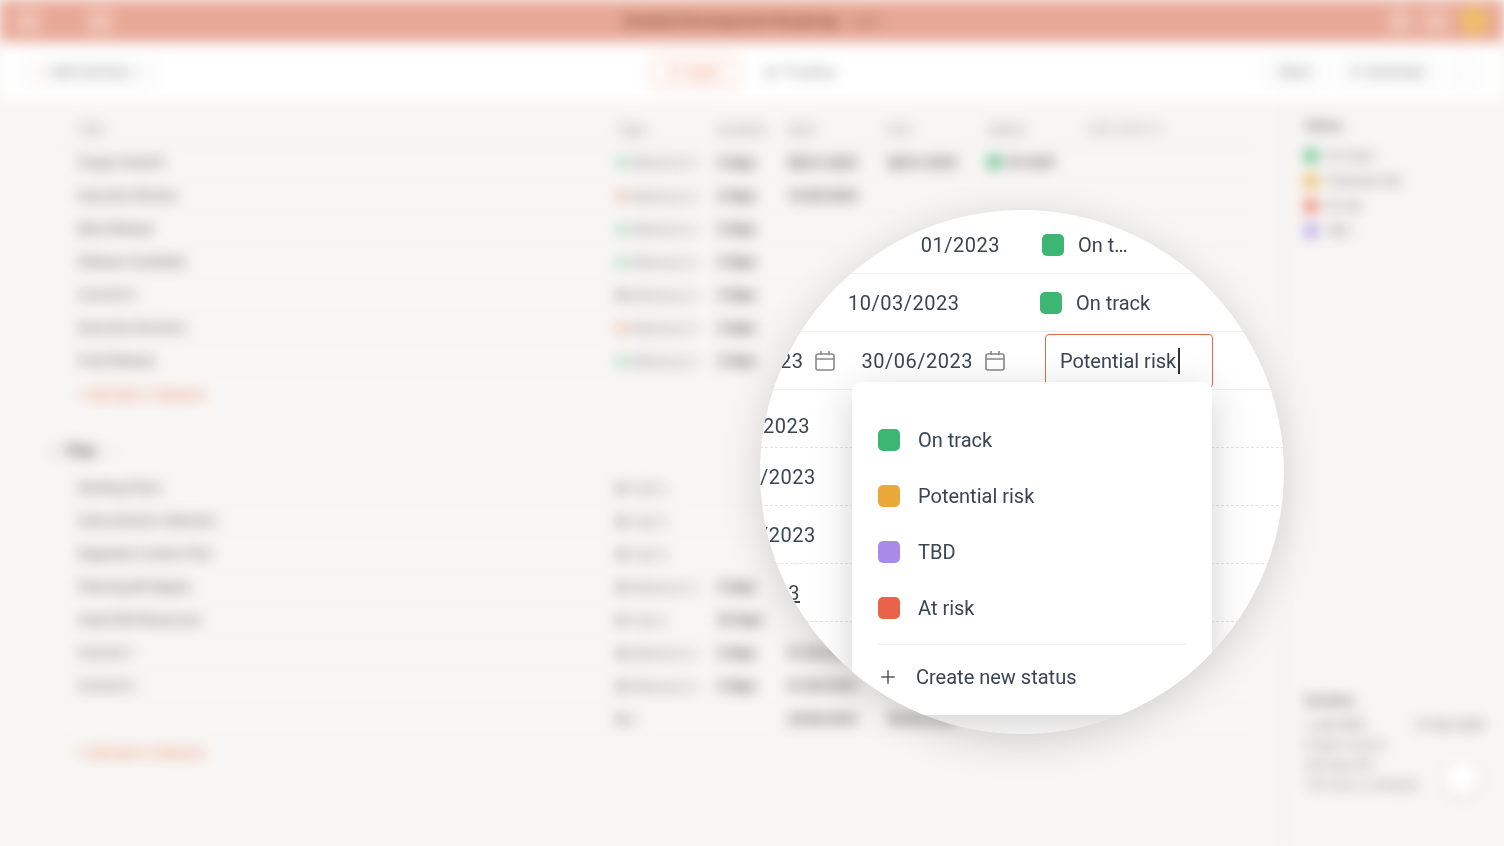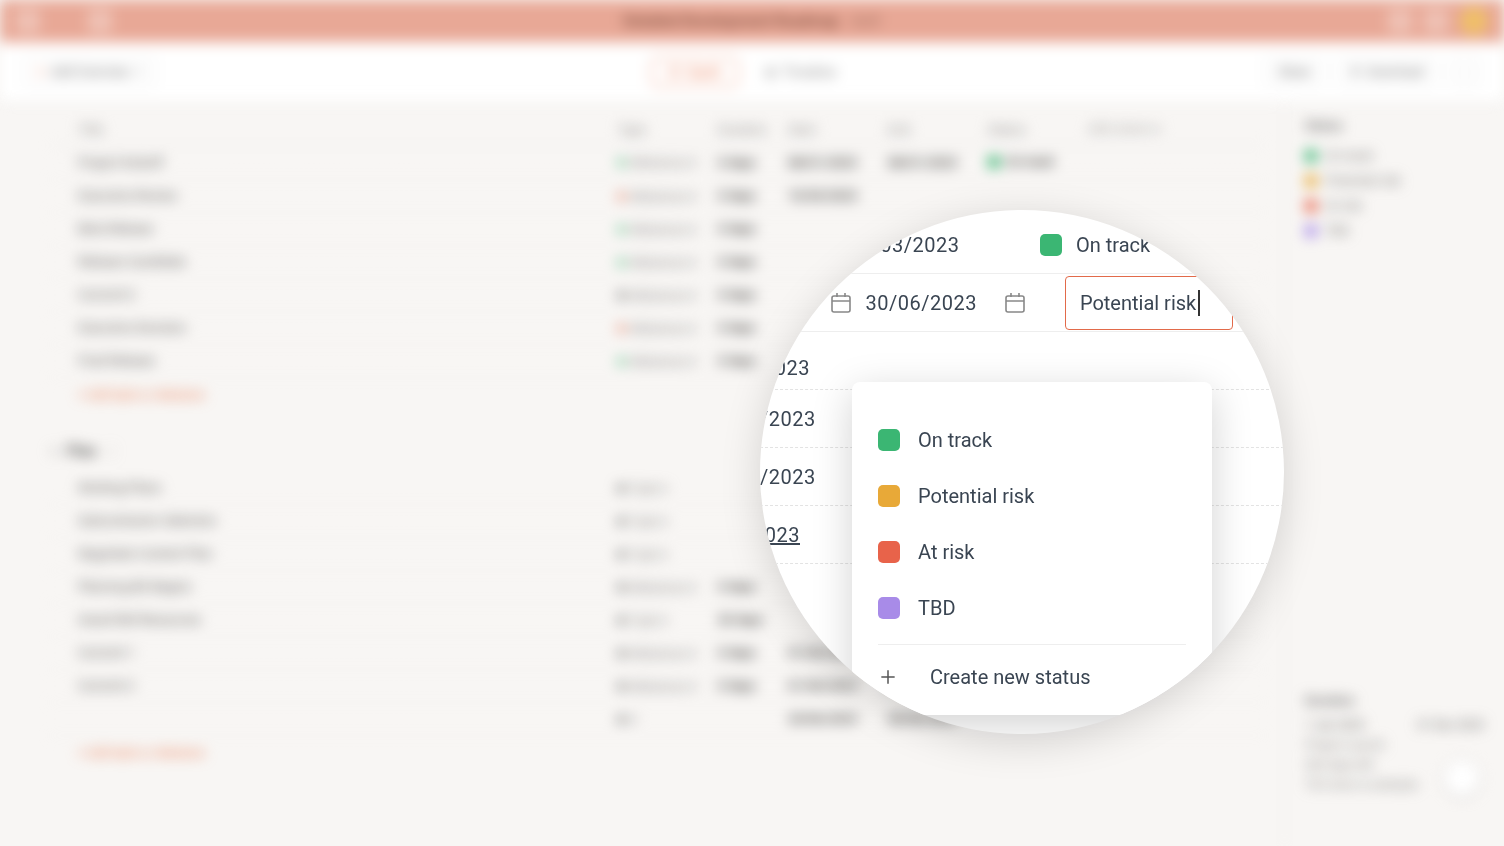--- a/index.html
+++ b/index.html
@@ -62,21 +62,21 @@
   .lens-row { display:flex; align-items:center; height:58px; border-bottom:1px solid #eee; font-size:20px; color:#3a4552;}
   .lens-row.dashed { border-bottom:1px dashed #e3e3e3;}
   .lens-date { width: 200px; padding-right: 14px; letter-spacing:0.5px;}
   .lens-date.partial { text-align:right; padding-right:20px;}
   .cal-icon { width:24px; height:24px; stroke:#888; fill:none; stroke-width:1.6;}
   .lens-status { display:flex; align-items:center; gap:14px; padding-left: 22px;}
   .lg-sq { width:22px; height:22px; border-radius:5px;}
   .lg-sq.g{background:#3bb673;} .lg-sq.y{background:#e8a938;} .lg-sq.o{background:#e8634a;} .lg-sq.p{background:#a88be8;}
 
   .lens-edit-row { display:flex; align-items:center; height:58px; border-bottom:1px solid #eee; }
-  .date-cell { display:flex; align-items:center; gap:26px; font-size:20px; color:#3a4552; letter-spacing:0.5px;}
+  .date-cell { display:flex; align-items:center; gap:10px; font-size:20px; color:#3a4552; letter-spacing:0.5px;}
   .status-input {
     margin-left: 38px;
     border: 1.5px solid #e26a4a;
     border-radius: 4px;
     height: 54px; width: 168px;
     display:flex; align-items:center;
     padding: 0 14px;
     font-size: 20px; color:#3a4552;
     position:relative;
   }
@@ -86,21 +86,21 @@
     position:absolute;
     left: 92px; top: 172px;
     width: 360px;
     background:#fff;
     border-radius: 8px;
     box-shadow: 0 10px 40px rgba(0,0,0,0.18);
     padding: 30px 26px 22px 26px;
   }
   .dd-item { display:flex; align-items:center; gap:18px; padding: 16px 0; font-size:20px; color:#3a4552;}
   .dd-divider { height:1px; background:#eee; margin: 8px 0 6px 0;}
-  .dd-create { display:flex; align-items:center; gap:32px; padding:14px 0 4px 0; font-size:20px; color:#3a4552;}
+  .dd-create { display:flex; align-items:center; gap:18px; padding:14px 0 4px 0; font-size:20px; color:#3a4552;}
   .plus-icon { width:20px; height:20px; stroke:#555; stroke-width:1.8; fill:none;}
 </style>
 </head>
 <body>
 
 <div class="blur-layer">
 
   <div class="app-header">
     <div class="app-header-left">
       <div class="header-icon-btn"></div>
@@ -327,40 +327,47 @@
       </div>
     </div>
   </div>
 
   <div class="float-btn"></div>
 </div>
 
 <div class="lens">
   <div class="lens-content">
 
+    <div class="lens-row" style="padding-left:130px;">
+      <div class="lens-date partial" style="width:130px;">01/2023</div>
+      <div class="lens-status">
+        <div class="lg-sq g"></div>
+        <span>On t…</span>
+      </div>
+    </div>
 
     <div class="lens-row" style="padding-left:88px;">
       <div class="lens-date" style="width:170px;">10/03/2023</div>
       <div class="lens-status">
         <div class="lg-sq g"></div>
         <span>On track</span>
       </div>
     </div>
 
     <div class="lens-edit-row" style="padding-left:20px;">
       <div class="date-cell">
         <span>23</span>
         <svg class="cal-icon" viewBox="0 0 24 24">
             <rect x="3" y="5" width="18" height="16" rx="2"></rect>
             <line x1="3" y1="10" x2="21" y2="10"></line>
             <line x1="8" y1="2" x2="8" y2="6"></line>
             <line x1="16" y1="2" x2="16" y2="6"></line>
           </svg>
       </div>
-      <div class="date-cell" style="margin-left:12px;">
+      <div class="date-cell" style="margin-left:24px;">
         <span>30/06/2023</span>
         <svg class="cal-icon" viewBox="0 0 24 24">
             <rect x="3" y="5" width="18" height="16" rx="2"></rect>
             <line x1="3" y1="10" x2="21" y2="10"></line>
             <line x1="8" y1="2" x2="8" y2="6"></line>
             <line x1="16" y1="2" x2="16" y2="6"></line>
           </svg>
       </div>
       <div class="status-input">
         <span>Potential risk</span>
@@ -385,26 +392,26 @@
       <div id="dd-items">
           <div class="dd-item">
             <span class="lg-sq g"></span>
             <span>On track</span>
           </div>
           <div class="dd-item">
             <span class="lg-sq y"></span>
             <span>Potential risk</span>
           </div>
           <div class="dd-item">
+            <span class="lg-sq p"></span>
+            <span>TBD</span>
+          </div>
+          <div class="dd-item">
             <span class="lg-sq o"></span>
             <span>At risk</span>
-          </div>
-          <div class="dd-item">
-            <span class="lg-sq p"></span>
-            <span>TBD</span>
           </div>
         </div>
       <div class="dd-divider"></div>
       <div class="dd-create">
         <svg class="plus-icon" viewBox="0 0 24 24">
             <line x1="12" y1="4" x2="12" y2="20"></line>
             <line x1="4" y1="12" x2="20" y2="12"></line>
           </svg>
         <span>Create new status</span>
       </div>

